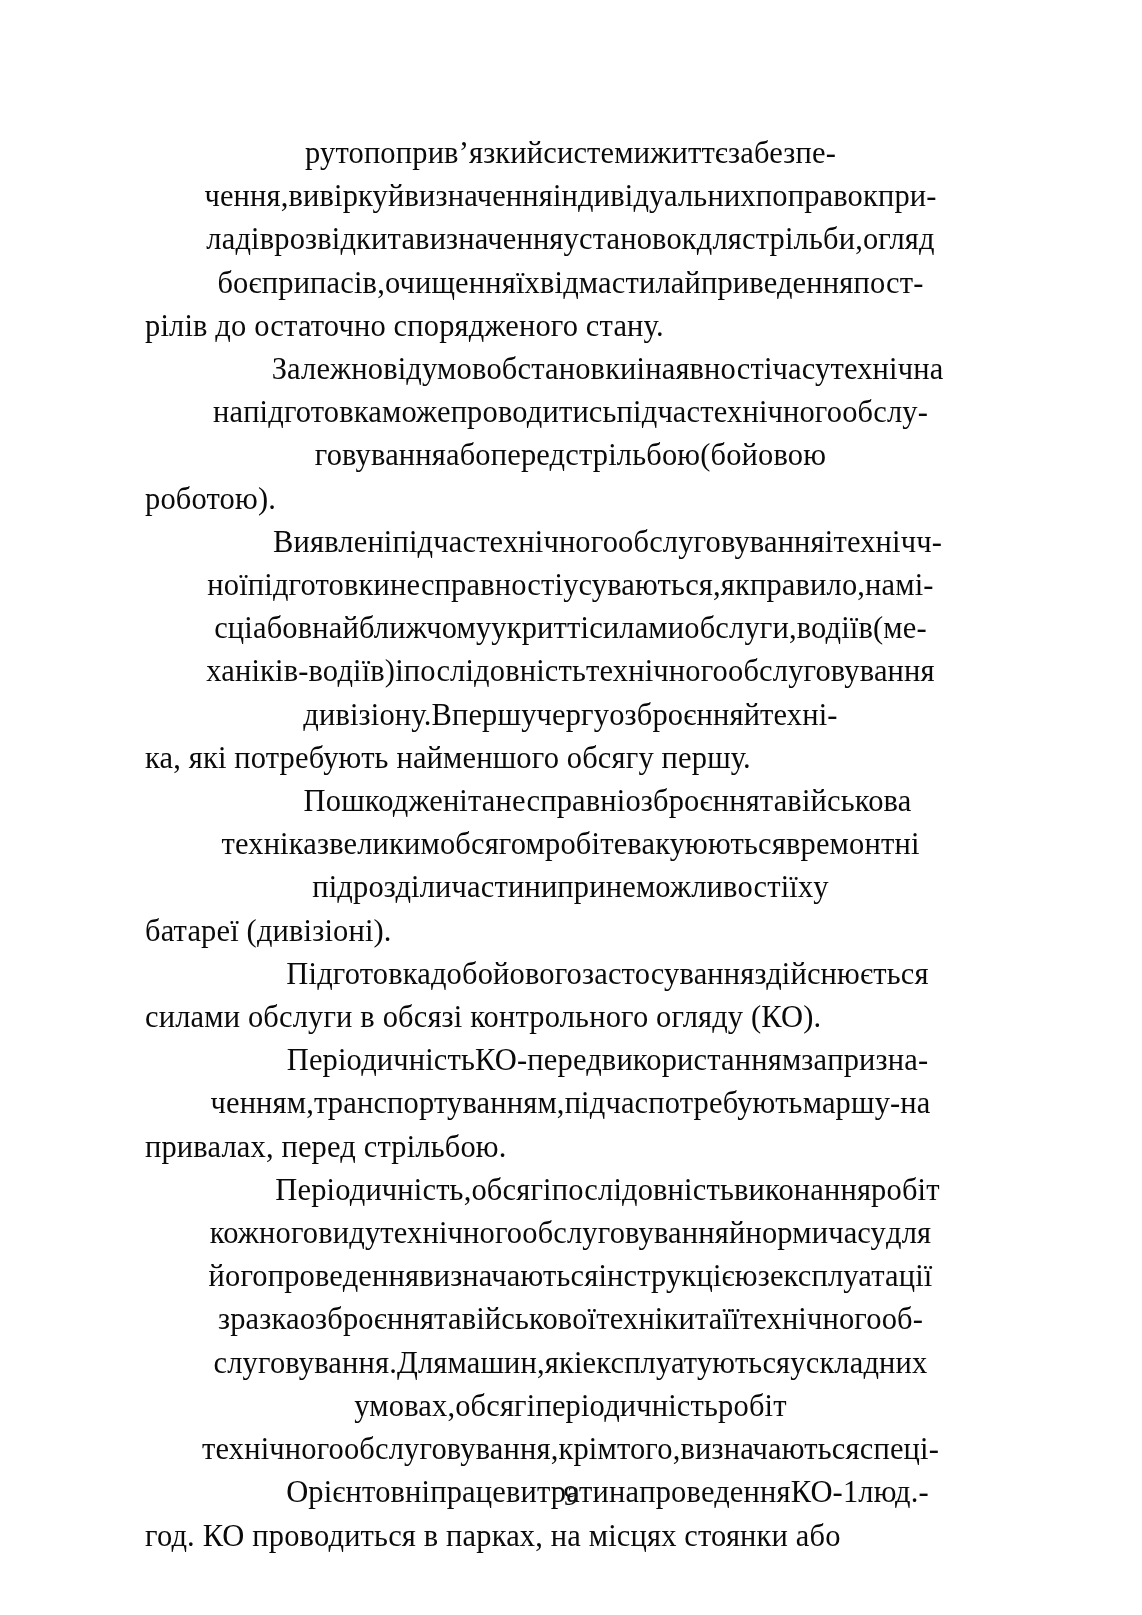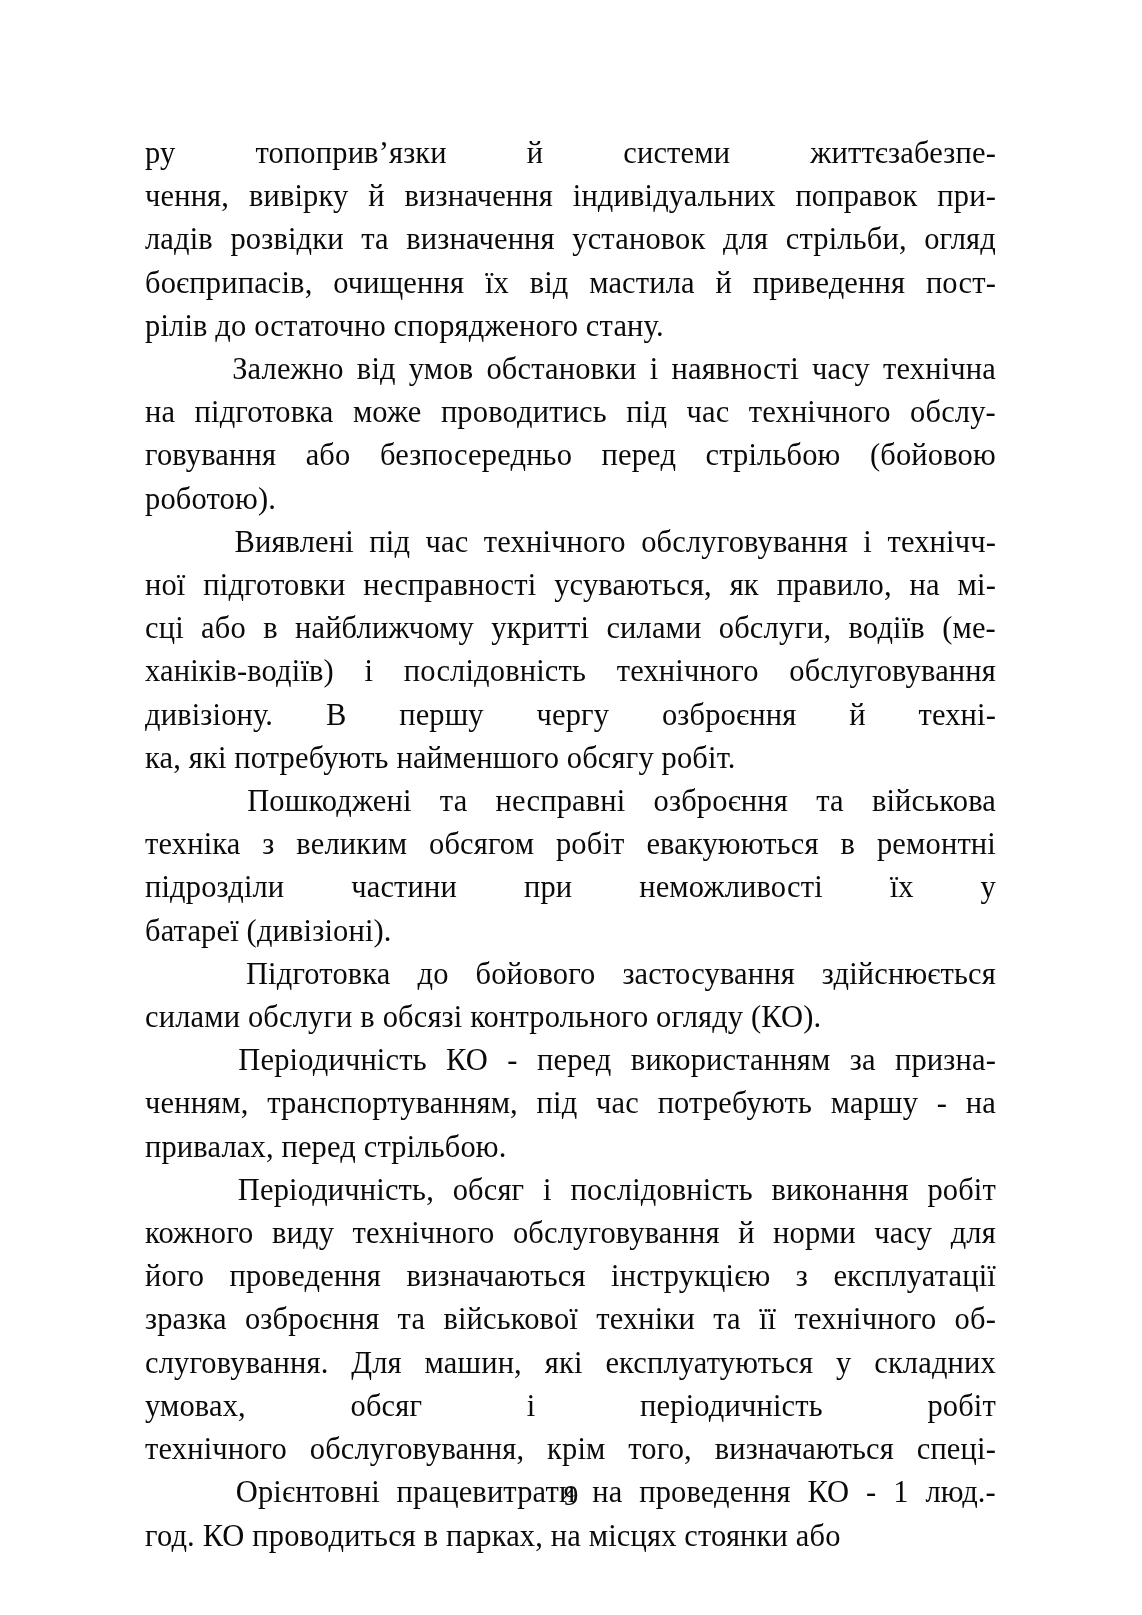--- a/index.html
+++ b/index.html
@@ -32,21 +32,21 @@
   }
   
   .line {
     display: block;
     white-space: nowrap;
     width: 100%;
   }
   
   .line.just {
     display: flex;
-    justify-content: space-between;
+    justify-content: center;
     white-space: normal;
   }
   .line.just > span { white-space: pre; }
   
   .indent {
     display: inline-block;
     width: 74px;
     flex: 0 0 74px;
   }
   .line.last {
@@ -128,21 +128,20 @@
           <span>може</span>
           <span>проводитись</span>
           <span>під</span>
           <span>час</span>
           <span>технічного</span>
           <span>обслу-</span>
         </div>
         <div class="line just">
           <span>говування</span>
           <span>або</span>
-          <span>безпосередньо</span>
           <span>перед</span>
           <span>стрільбою</span>
           <span>(бойовою</span>
         </div>
         <div class="line last">роботою).</div>
       </div>
       <div class="para">
         <div class="line just">
           <span class="indent"></span>
           <span>Виявлені</span>
@@ -183,21 +182,21 @@
         </div>
         <div class="line just">
           <span>дивізіону.</span>
           <span>В</span>
           <span>першу</span>
           <span>чергу</span>
           <span>озброєння</span>
           <span>й</span>
           <span>техні-</span>
         </div>
-        <div class="line last">ка, які потребують найменшого обсягу робіт.</div>
+        <div class="line last">ка, які потребують найменшого обсягу першу.</div>
       </div>
       <div class="para">
         <div class="line just">
           <span class="indent"></span>
           <span>Пошкоджені</span>
           <span>та</span>
           <span>несправні</span>
           <span>озброєння</span>
           <span>та</span>
           <span>військова</span>

